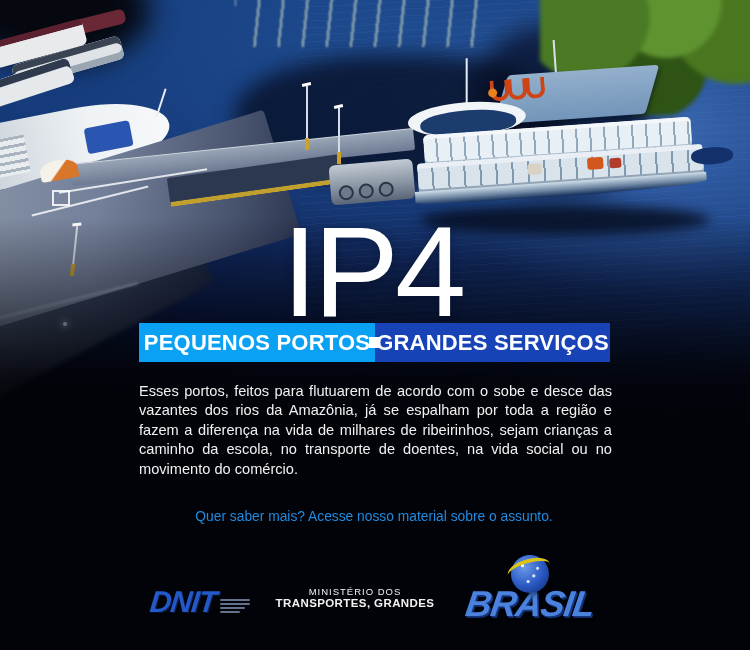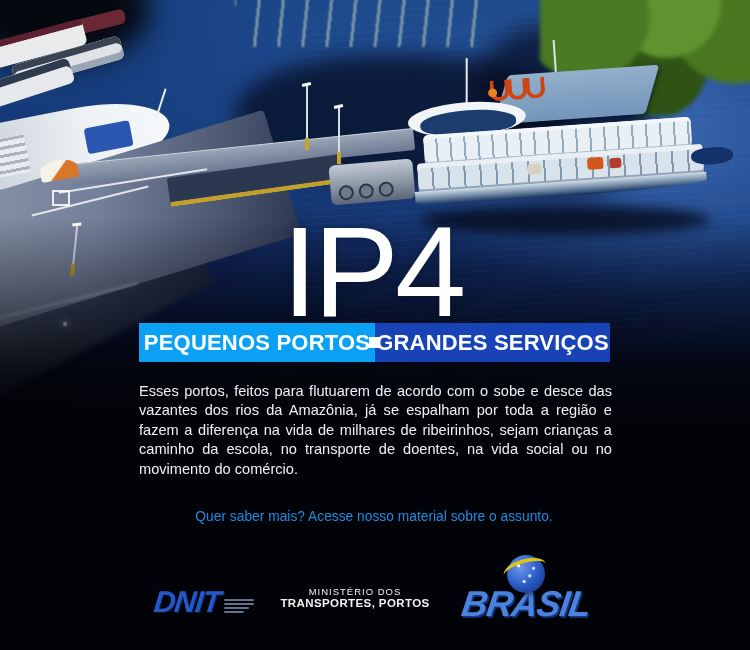--- a/index.html
+++ b/index.html
@@ -266,21 +266,21 @@
       <span class="dnit-word">DNIT</span>
       <span class="dnit-fine">
           <b></b>
           <b></b>
           <b></b>
           <b></b>
         </span>
     </div>
     <div class="ministry">
       <div class="m1">MINISTÉRIO DOS</div>
-      <div class="m2">TRANSPORTES, PORTOS</div>
+      <div class="m2">TRANSPORTES, GRANDES</div>
     </div>
     <div class="brasil">
       <div class="globe">
         <span class="globe-band"></span>
       </div>
       <div class="brasil-word">BRASIL</div>
     </div>
   </div>
 
 </div>

